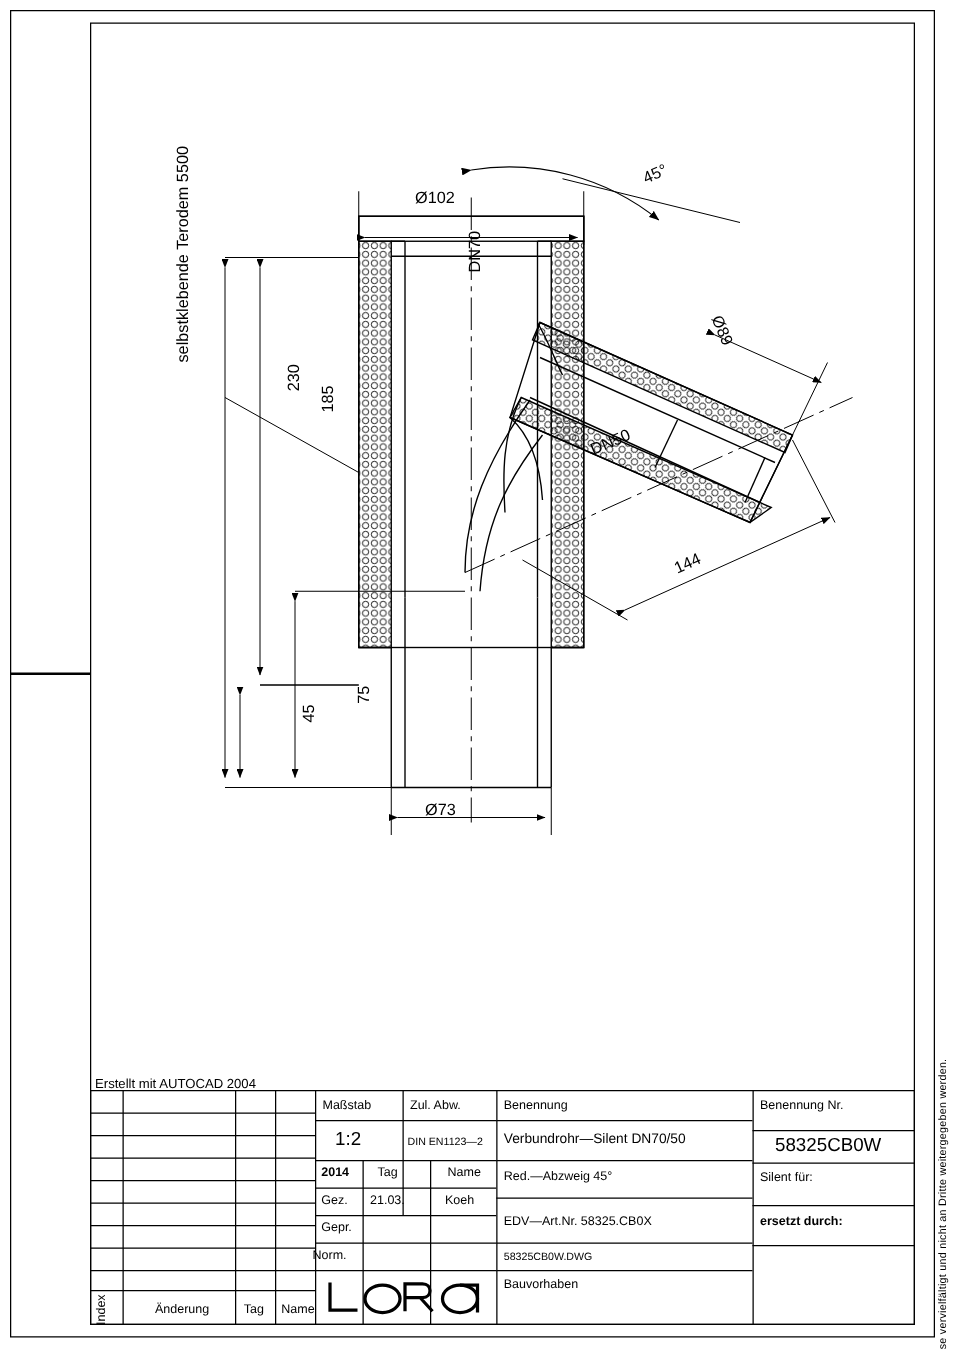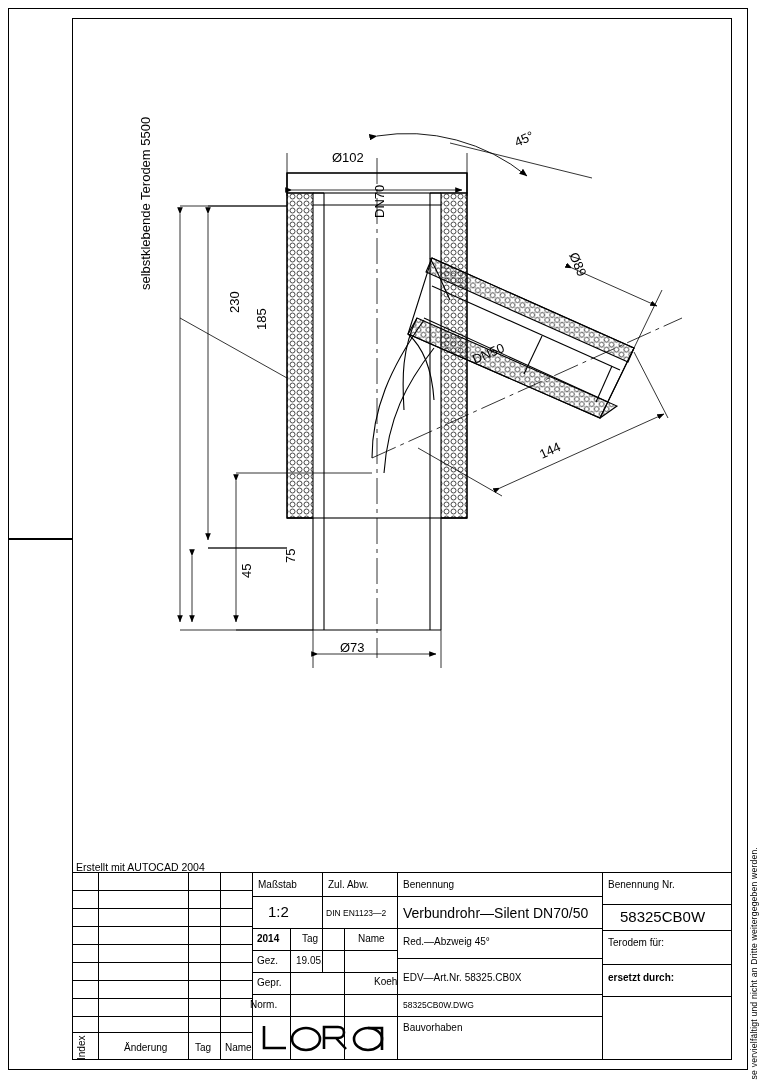--- a/index.html
+++ b/index.html
@@ -29,21 +29,21 @@
   .spec .row{display:block;}
 
   
   .acad{position:absolute;left:76px;top:861px;font-size:10.5px;}
 
   
   .tb{position:absolute;left:72px;top:872px;width:660px;height:188px;}
   .tb div.cell{position:absolute;box-sizing:border-box;border:1px solid #000;}
   .tb .t{position:absolute;font-size:10px;white-space:nowrap;}
   .tb .t.big{font-size:15px;}
-  .tb .t.mid{font-size:14px;}
+  .tb .t.mid{font-size:11px;}
   .tb .t.sm{font-size:8.5px;}
   .vline{position:absolute;width:0;border-left:1px solid #000;}
   .hline{position:absolute;height:0;border-top:1px solid #000;}
 
   .loro{position:absolute;font-family:"Liberation Sans",sans-serif;}
 </style>
 </head>
 <body>
 
 <div id="sheet">
@@ -248,22 +248,22 @@
     <div class="hline" style="left:180px;top:122px;width:145px;"></div>
     <div class="hline" style="left:180px;top:144px;width:145px;"></div>
     <div class="vline" style="left:218px;top:56px;height:132px;"></div>
     <div class="vline" style="left:272px;top:56px;height:132px;"></div>
 
     <div class="t" style="left:185px;top:61px;font-weight:bold;">2014</div>
     <div class="t" style="left:230px;top:61px;">Tag</div>
     <div class="t" style="left:286px;top:61px;">Name</div>
 
     <div class="t" style="left:185px;top:83px;">Gez.</div>
-    <div class="t" style="left:224px;top:83px;">19.05.</div>
-    <div class="t" style="left:302px;top:83px;margin-top:21px;">Koeh</div>
+    <div class="t" style="left:224px;top:83px;">21.03.</div>
+    <div class="t" style="left:284px;top:83px;">Koeh</div>
 
     <div class="t" style="left:185px;top:105px;">Gepr.</div>
     <div class="t" style="left:178px;top:127px;text-align:right;">Norm.</div>
 
     <div class="loro" style="left:180px;top:146px;width:145px;height:42px;">
       <svg width="145" height="42" viewBox="0 0 145 42">
         <g fill="none" stroke="#000" stroke-width="2.6">
           <path d="M12 8 L12 30 L34 30"></path>
           <ellipse cx="54" cy="21" rx="14" ry="11"></ellipse>
           <path d="M72 31 L72 9 L86 9 C94 9 94 20 86 20 L72 20 M84 20 L94 31"></path>
@@ -286,17 +286,17 @@
     <div class="t sm" style="left:331px;top:128px;">58325CB0W.DWG</div>
     <div class="t" style="left:331px;top:150px;">Bauvorhaben</div>
 
     <div class="hline" style="left:530px;top:32px;width:130px;"></div>
     <div class="hline" style="left:530px;top:58px;width:130px;"></div>
     <div class="hline" style="left:530px;top:92px;width:130px;"></div>
     <div class="hline" style="left:530px;top:124px;width:130px;"></div>
 
     <div class="t" style="left:536px;top:7px;">Benennung Nr.</div>
     <div class="t big" style="left:548px;top:36px;">58325CB0W</div>
-    <div class="t" style="left:536px;top:65px;">Terodem für:</div>
+    <div class="t" style="left:536px;top:65px;">Silent für:</div>
     <div class="t" style="left:536px;top:100px;font-weight:bold;">ersetzt durch:</div>
 
   </div>
 </div>
 
 </body></html>

